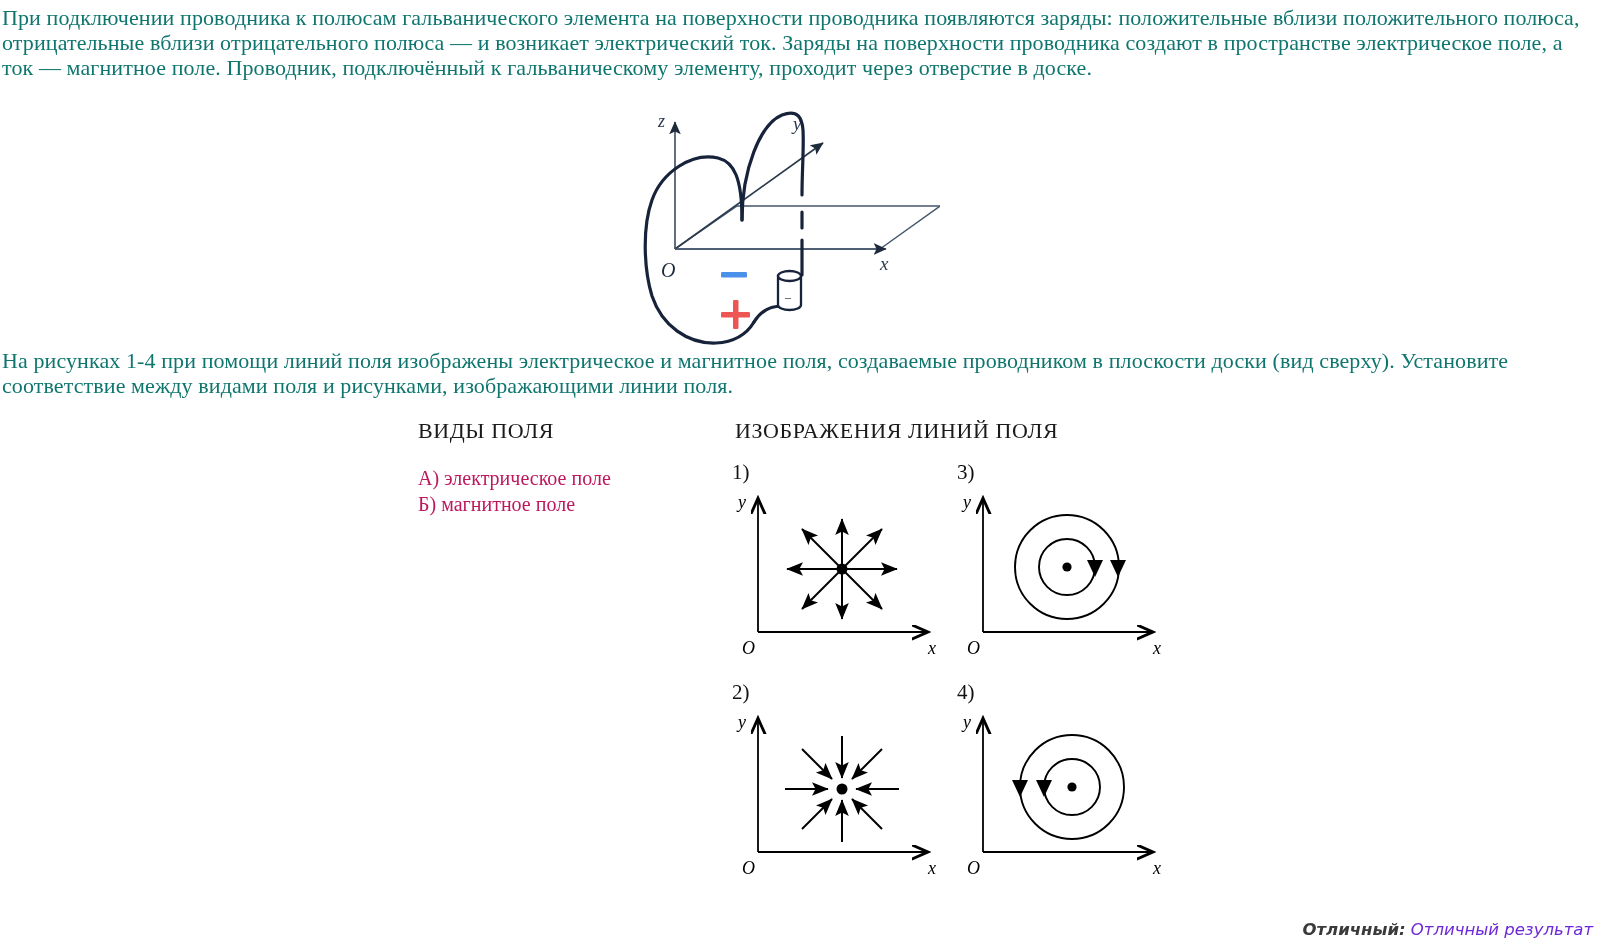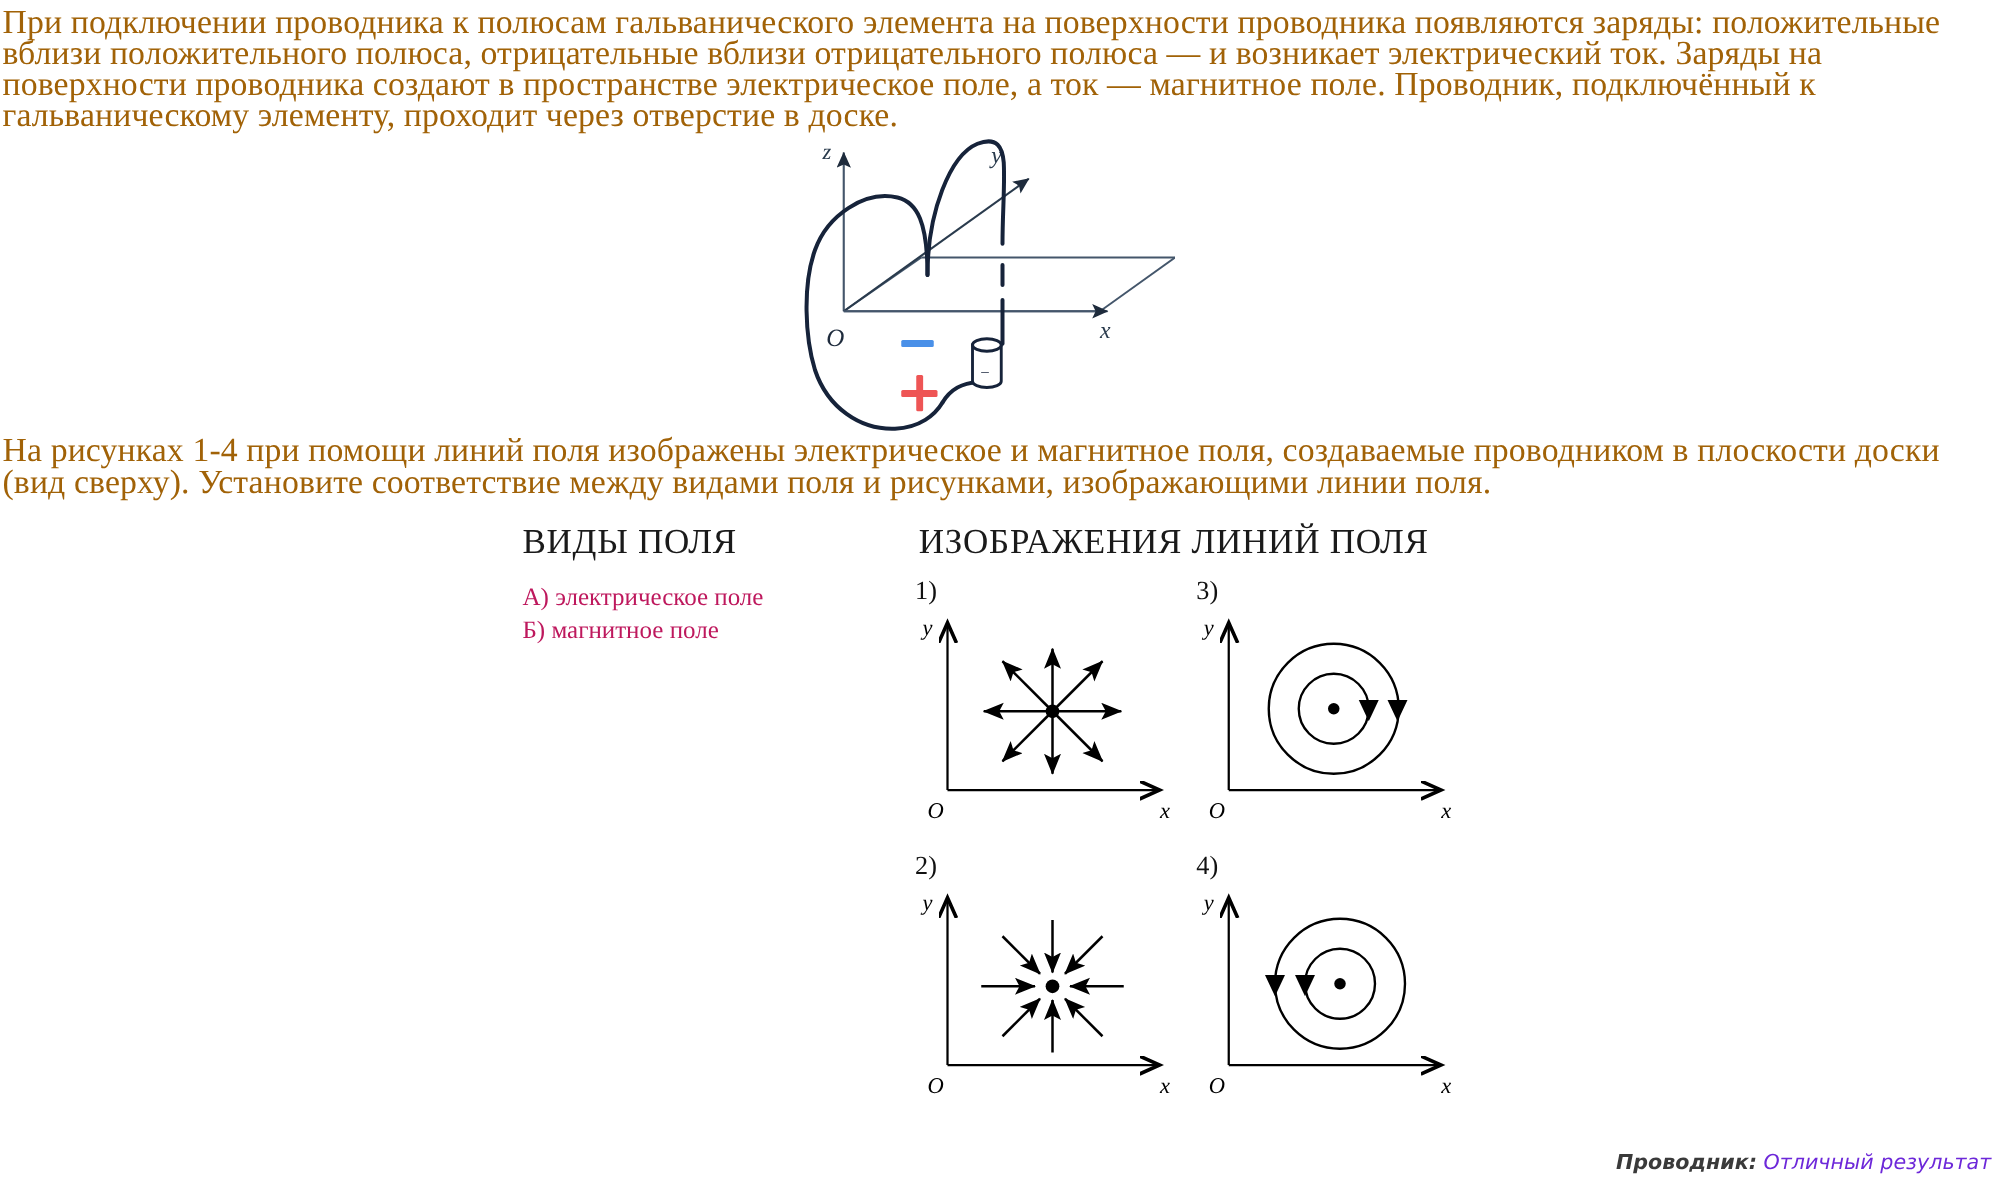--- a/index.html
+++ b/index.html
@@ -8,36 +8,36 @@
     background:#ffffff;
     font-family:"Liberation Serif","DejaVu Serif",serif;
     color:#000000;
     position:relative;
     overflow:hidden;
   }
   .page{position:relative;width:1601px;height:947px;}
 
   .para{
     position:absolute;
-    font-size:27px;
+    font-size:22px;
     line-height:25px;
-    color:#a16207;
+    color:#0f766e;
     letter-spacing:0.1px;
   }
   #intro-paragraph{left:2px;top:5px;width:1596px;}
   #task-paragraph{left:2px;top:348px;width:1596px;}
 
   
   #figure3d{position:absolute;left:630px;top:100px;width:310px;height:245px;}
 
   
   #match-area{position:absolute;left:0;top:415px;width:1601px;height:470px;}
   .col-head{
     position:absolute;
-    font-size:28px;
+    font-size:22px;
     letter-spacing:0.6px;
     color:#1a1a1a;
     white-space:nowrap;
   }
   #field-types-heading{left:418px;top:3px;}
   #field-pictures-heading{left:735px;top:3px;}
 
   .opt{
     position:absolute;
     font-size:20px;
@@ -263,17 +263,17 @@
 
         <path d="M57,78 L73,78 L65,95 z" fill="#000"></path>
         <path d="M81,78 L97,78 L89,95 z" fill="#000"></path>
         <circle cx="117" cy="85" r="4.6" fill="#000"></circle>
       </svg>
     </div>
 
   </div>
 
   <div id="sources-footer">
-    <span id="sources-label">Проводник:</span>
+    <span id="sources-label">Отличный:</span>
     <span id="sources-value">Отличный результат</span>
   </div>
 
 </div>
 
 </body></html>

